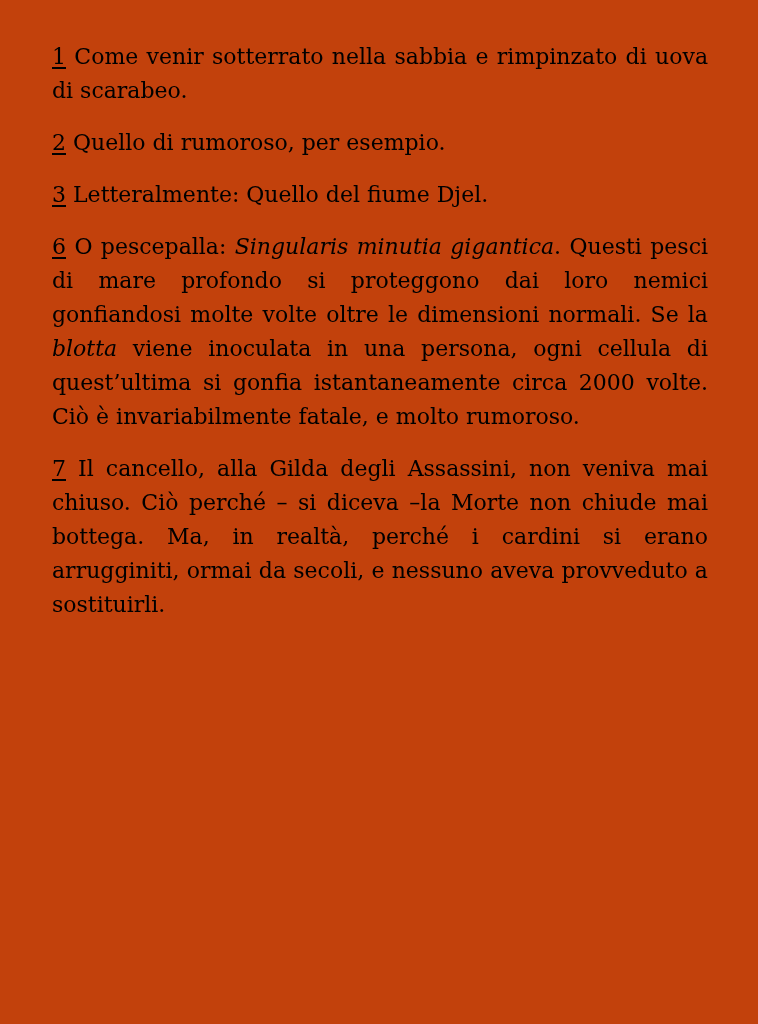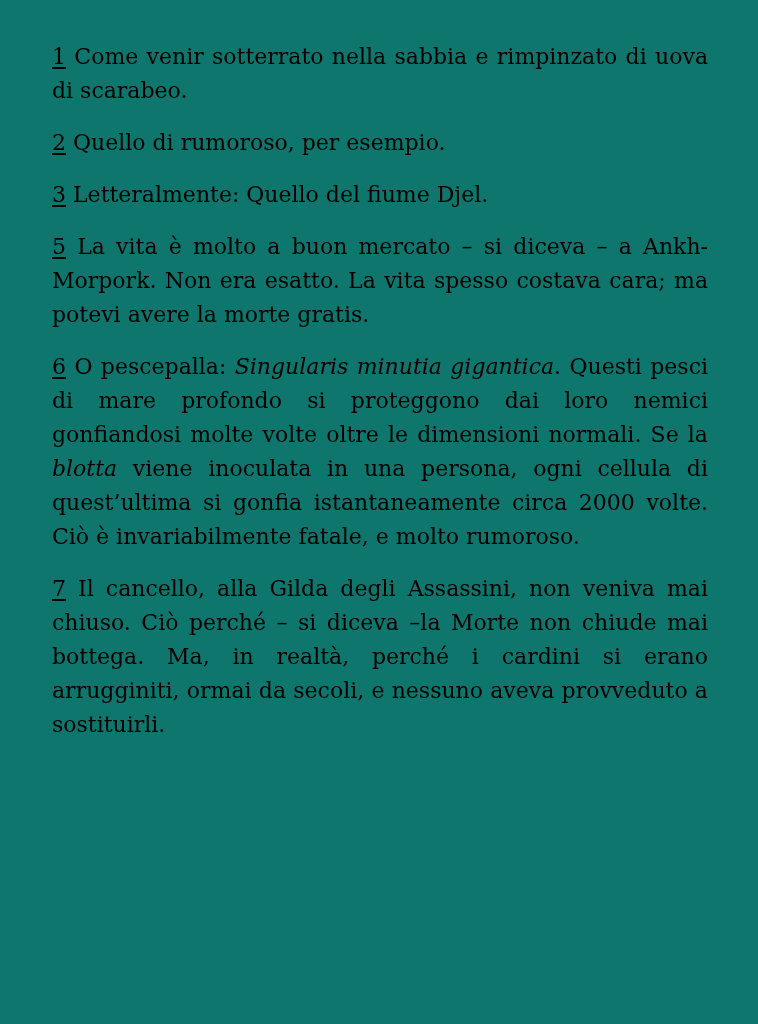--- a/index.html
+++ b/index.html
@@ -6,21 +6,21 @@
     margin: 0;
     padding: 0;
     background: #ffffff;
   }
   .page {
     position: relative;
     width: 758px;
     height: 1024px;
     box-sizing: border-box;
     padding: 40px 50px 0 52px;
-    background: #0f766e;
+    background: #c2410c;
     color: #000000;
     font-family: "DejaVu Serif", serif;
     font-size: 22px;
     line-height: 34px;
     text-align: justify;
     overflow: hidden;
   }
   p.footnote {
     margin: 0 0 18px 0;
     text-align: justify;
@@ -34,17 +34,16 @@
   }
 </style>
 </head>
 <body>
 
 <div class="page">
   <div>
       <p class="footnote"><span class="fn-number">1</span> <span>Come venir sotterrato nella sabbia e rimpinzato di uova di scarabeo.</span></p>
       <p class="footnote"><span class="fn-number">2</span> <span>Quello di rumoroso, per esempio.</span></p>
       <p class="footnote"><span class="fn-number">3</span> <span>Letteralmente: Quello del fiume Djel.</span></p>
-      <p class="footnote"><span class="fn-number">5</span> <span>La vita è molto a buon mercato – si diceva – a Ankh-Morpork. Non era esatto. La vita spesso costava cara; ma potevi avere la morte gratis.</span></p>
       <p class="footnote"><span class="fn-number">6</span> <span>O pescepalla: </span><span class="italic">Singularis minutia gigantica</span><span>. Questi pesci di mare profondo si proteggono dai loro nemici gonfiandosi molte volte oltre le dimensioni normali. Se la </span><span class="italic">blotta</span><span> viene inoculata in una persona, ogni cellula di quest’ultima si gonfia istantaneamente circa 2000 volte. Ciò è invariabilmente fatale, e molto rumoroso.</span></p>
       <p class="footnote"><span class="fn-number">7</span> <span>Il cancello, alla Gilda degli Assassini, non veniva mai chiuso. Ciò perché – si diceva –la Morte non chiude mai bottega. Ma, in realtà, perché i cardini si erano arrugginiti, ormai da secoli, e nessuno aveva provveduto a sostituirli.</span></p>
     </div>
 </div>
 
 </body></html>

